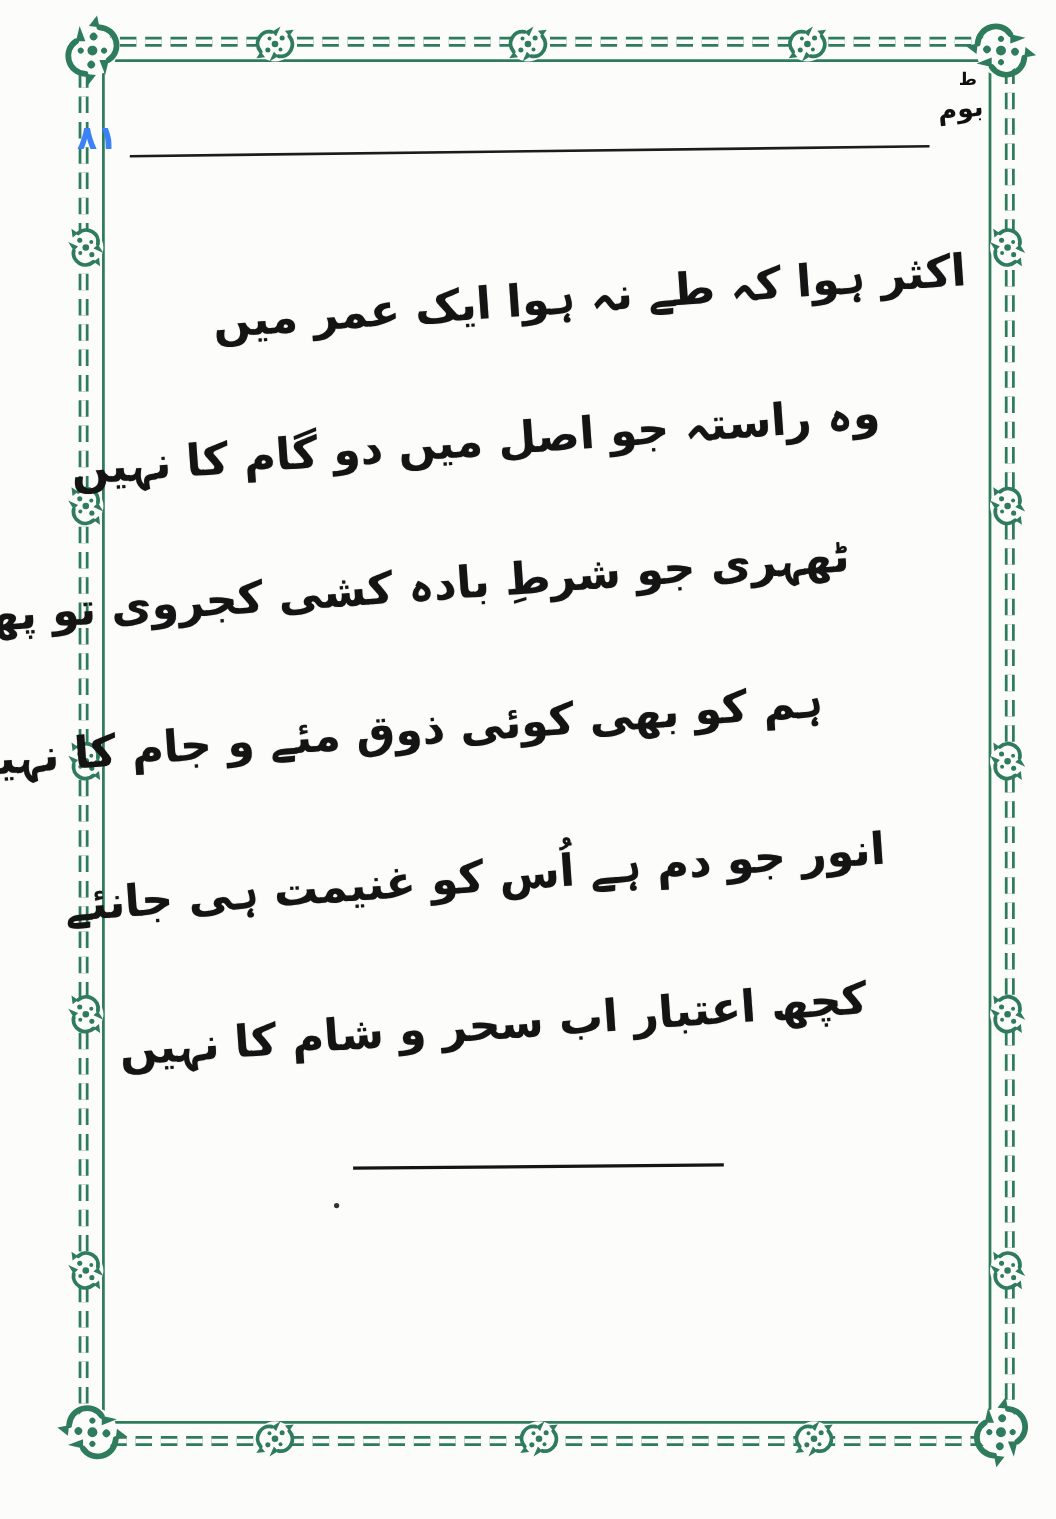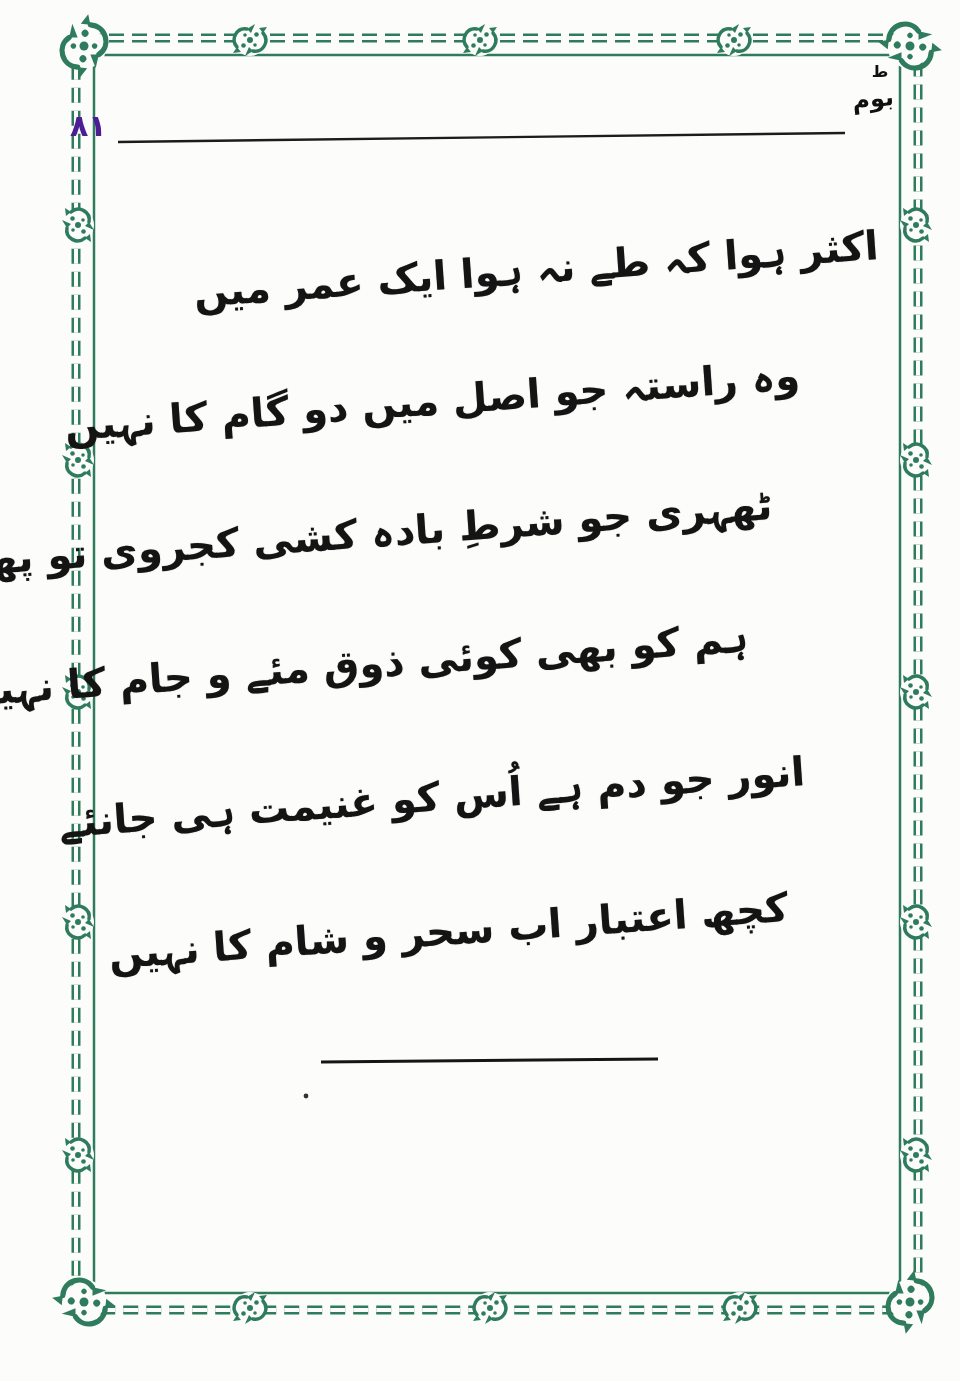--- a/index.html
+++ b/index.html
@@ -7,21 +7,21 @@
     position:relative;
     width:960px;height:1381px;
     margin:0 auto;
     background:#fcfcfa;
     overflow:hidden;
     font-family:"DejaVu Sans",sans-serif;
   }
   .border-svg{position:absolute;left:0;top:0;width:960px;height:1381px;}
   .page-number{
     position:absolute;left:70px;top:108px;
-    font-size:30px;font-weight:bold;color:#4c1d95;
+    font-size:30px;font-weight:bold;color:#3b82f6;
     direction:rtl;letter-spacing:2px;
   }
   .margin-mark{
     position:absolute;left:850px;top:62px;width:46px;
     color:#101010;text-align:center;direction:rtl;
   }
   .margin-mark .mm-top{display:block;font-size:16px;font-weight:bold;padding-left:14px;margin-bottom:4px;}
   .margin-mark .mm-bottom{display:block;font-size:24px;font-weight:bold;transform:rotate(-6deg);}
   .poem-line{
     position:absolute;

